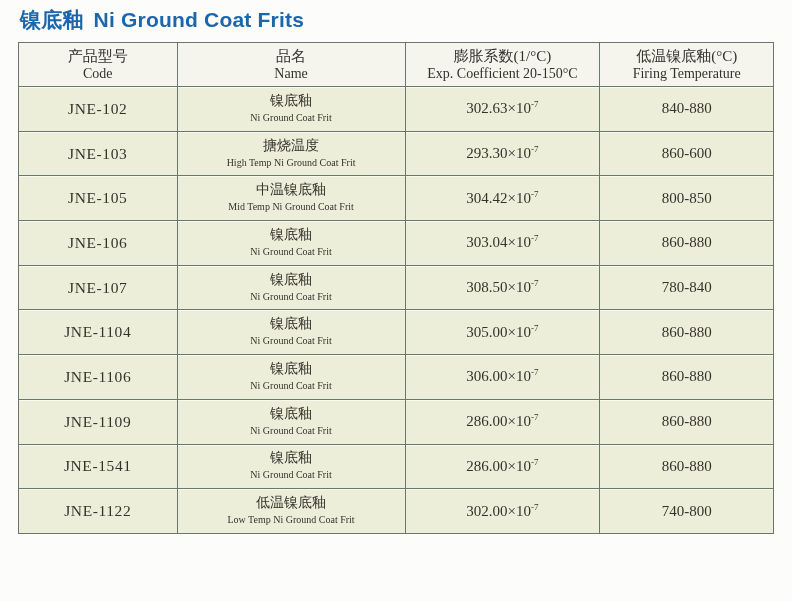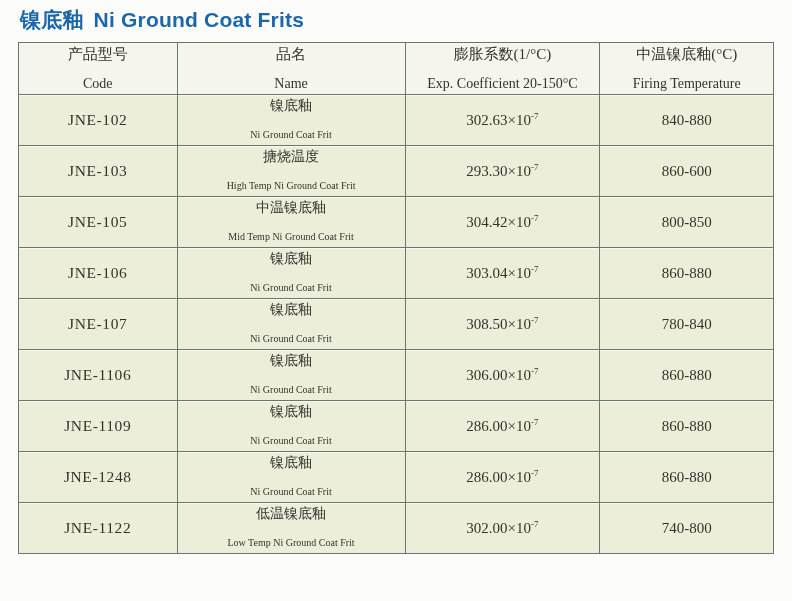--- a/index.html
+++ b/index.html
@@ -40,21 +40,21 @@
     padding:2px 4px;
   }
   td{
     background:var(--row-bg);
     height:44.7px;text-align:center;vertical-align:middle;
     padding:2px 16px;
     box-shadow:inset 0 1px 0 rgba(250,251,242,0.85);
     font-size:15px;
   }
   .line-zh{font-size:15px;line-height:18px;}
-  .line-en{font-size:14px;line-height:17px;margin-top:12px;}
+  .line-en{font-size:14px;line-height:17px;}
   .cell-name .line-zh{font-size:14px;line-height:17px;}
   .cell-name .line-en{font-size:10px;line-height:17px;}
   .cell-code{letter-spacing:0.6px;font-size:15.5px;}
   .cell-coeff sup{font-size:9px;vertical-align:super;line-height:0;}
 </style>
 </head>
 <body>
 
 <div class="page">
 
@@ -75,21 +75,21 @@
         </th>
         <th>
           <div class="line-zh">品名</div>
           <div class="line-en">Name</div>
         </th>
         <th>
           <div class="line-zh">膨胀系数(1/°C)</div>
           <div class="line-en">Exp. Coefficient 20-150°C</div>
         </th>
         <th>
-          <div class="line-zh">中温镍底釉(°C)</div>
+          <div class="line-zh">低温镍底釉(°C)</div>
           <div class="line-en">Firing Temperature</div>
         </th>
       </tr>
     </thead>
     <tbody id="rows">
         <tr>
           <td class="cell-code">JNE-102</td>
           <td class="cell-name">
             <div class="line-zh">镍底釉</div>
             <div class="line-en">Ni Ground Coat Frit</div>
@@ -127,39 +127,48 @@
         <tr>
           <td class="cell-code">JNE-107</td>
           <td class="cell-name">
             <div class="line-zh">镍底釉</div>
             <div class="line-en">Ni Ground Coat Frit</div>
           </td>
           <td class="cell-coeff">308.50×10<sup>-7</sup></td>
           <td class="cell-firing">780-840</td>
         </tr>
         <tr>
+          <td class="cell-code">JNE-1104</td>
+          <td class="cell-name">
+            <div class="line-zh">镍底釉</div>
+            <div class="line-en">Ni Ground Coat Frit</div>
+          </td>
+          <td class="cell-coeff">305.00×10<sup>-7</sup></td>
+          <td class="cell-firing">860-880</td>
+        </tr>
+        <tr>
           <td class="cell-code">JNE-1106</td>
           <td class="cell-name">
             <div class="line-zh">镍底釉</div>
             <div class="line-en">Ni Ground Coat Frit</div>
           </td>
           <td class="cell-coeff">306.00×10<sup>-7</sup></td>
           <td class="cell-firing">860-880</td>
         </tr>
         <tr>
           <td class="cell-code">JNE-1109</td>
           <td class="cell-name">
             <div class="line-zh">镍底釉</div>
             <div class="line-en">Ni Ground Coat Frit</div>
           </td>
           <td class="cell-coeff">286.00×10<sup>-7</sup></td>
           <td class="cell-firing">860-880</td>
         </tr>
         <tr>
-          <td class="cell-code">JNE-1248</td>
+          <td class="cell-code">JNE-1541</td>
           <td class="cell-name">
             <div class="line-zh">镍底釉</div>
             <div class="line-en">Ni Ground Coat Frit</div>
           </td>
           <td class="cell-coeff">286.00×10<sup>-7</sup></td>
           <td class="cell-firing">860-880</td>
         </tr>
         <tr>
           <td class="cell-code">JNE-1122</td>
           <td class="cell-name">

